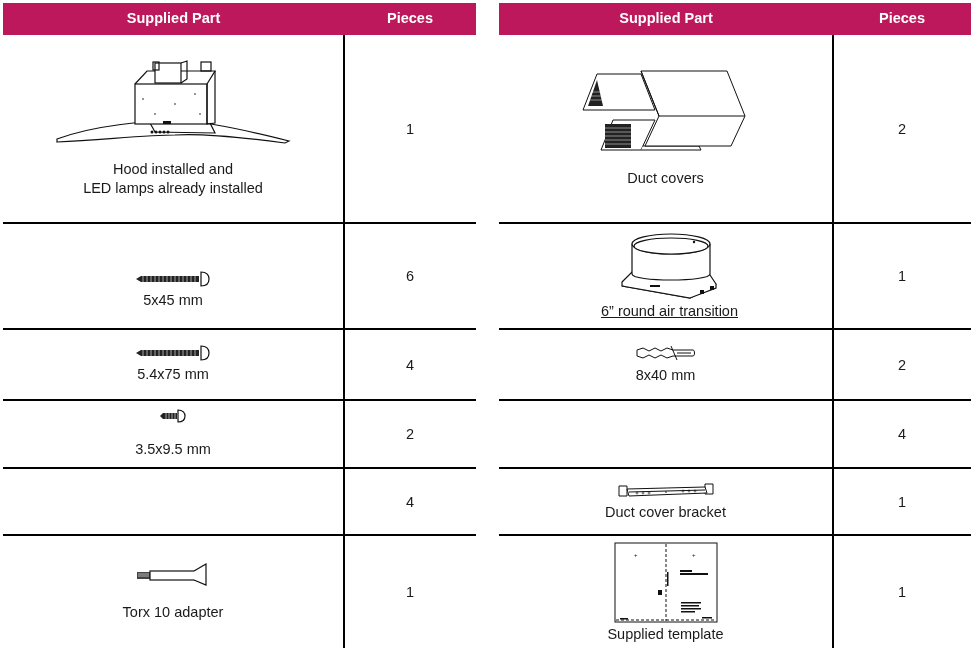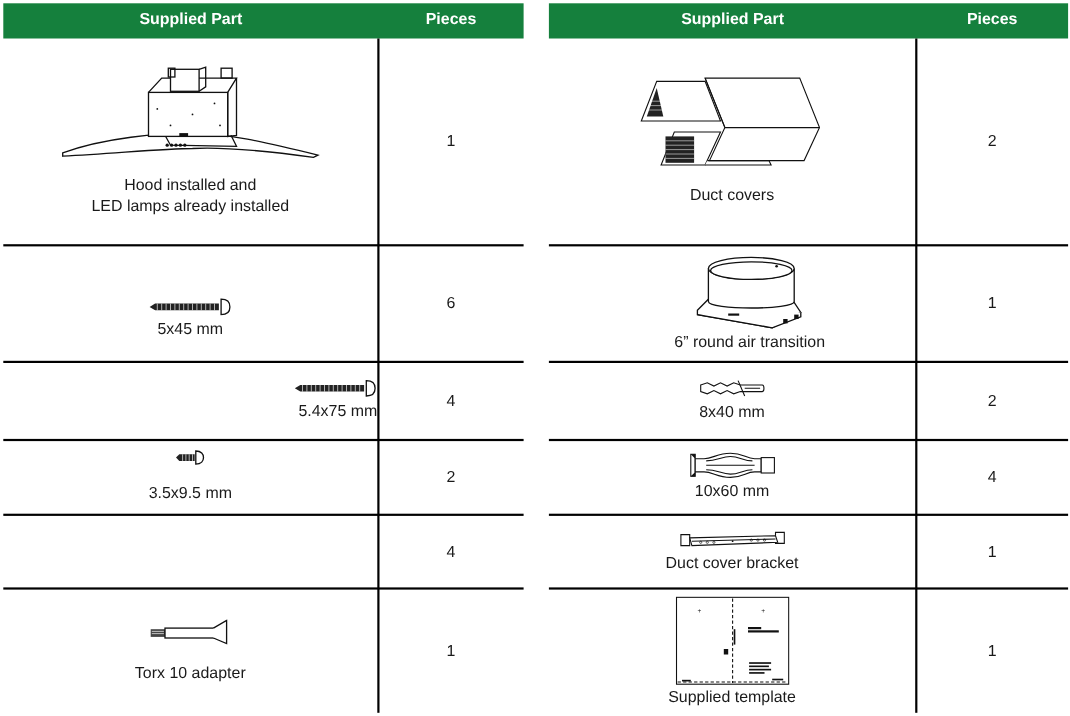--- a/index.html
+++ b/index.html
@@ -1,20 +1,20 @@
 <!DOCTYPE html>
 <html><head>
 <meta charset="utf-8">
 <style>
   html, body { margin:0; padding:0; background:#ffffff; }
   body { width:973px; height:651px; position:relative; overflow:hidden; font-family:"Liberation Sans", sans-serif; color:#1a1a1a; }
   .tbl { position:absolute; top:3px; }
   .tbl.left { left:3px; width:473px; }
   .tbl.right { left:499px; width:472px; }
-  .hdr { position:absolute; top:0; left:0; right:0; height:32px; background:#15803d; color:#fff; font-weight:bold; font-size:14.5px; }
+  .hdr { position:absolute; top:0; left:0; right:0; height:32px; background:#be185d; color:#fff; font-weight:bold; font-size:14.5px; }
   .hdr .c1, .hdr .c2 { position:absolute; top:0; height:32px; line-height:31px; text-align:center; }
   .vdiv { position:absolute; top:32px; width:1.5px; background:#000; }
   .hline { position:absolute; left:0; right:0; height:1.5px; background:#000; }
   .cell { position:absolute; display:flex; flex-direction:column; align-items:center; justify-content:center; }
   .lbl { font-size:14.5px; line-height:19px; text-align:center; }
   .qty { position:absolute; font-size:14.5px; display:flex; align-items:center; justify-content:center; }
   svg { display:block; }
 </style>
 </head>
 <body>
@@ -87,21 +87,21 @@
             <line x1="56" y1="5" x2="56" y2="11"></line>
             <line x1="60" y1="5" x2="60" y2="11"></line>
         </g>
         <path d="M66 1 L66 15 C72 15 74 12 74 8 C74 4 72 1 66 1 Z" fill="#fff" stroke="#111" stroke-width="1.2"></path>
       </svg>
     </span>
     <div class="lbl" style="margin-top:4px;">5x45 mm</div>
   </div>
   <div class="qty" style="left:341px;width:132px;top:221px;height:104px;">6</div>
 
-  <div class="cell" style="left:0;width:340px;top:327px;height:69px;align-items:flex-end;">
+  <div class="cell" style="left:0;width:340px;top:327px;height:69px;">
     <span>
       <svg width="76" height="16" viewBox="0 0 76 16">
         <path d="M1 8 L6 5 L64 5 L64 11 L6 11 Z" fill="#222"></path>
         <g stroke="#fff" stroke-width="0.6">
           <line x1="8" y1="5" x2="8" y2="11"></line>
             <line x1="12" y1="5" x2="12" y2="11"></line>
             <line x1="16" y1="5" x2="16" y2="11"></line>
             <line x1="20" y1="5" x2="20" y2="11"></line>
             <line x1="24" y1="5" x2="24" y2="11"></line>
             <line x1="28" y1="5" x2="28" y2="11"></line>
@@ -191,21 +191,21 @@
           <line x1="10" y1="22" x2="20" y2="22"></line>
             <line x1="9" y1="26" x2="21" y2="26"></line>
             <line x1="8" y1="30" x2="21" y2="30"></line>
         </g>
       </svg>
     </span>
     <div class="lbl" style="margin-top:14px;">Duct covers</div>
   </div>
   <div class="qty" style="left:334px;width:138px;top:32px;height:187px;">2</div>
 
-  <div class="cell" style="left:16px;width:333px;top:221px;height:104px;">
+  <div class="cell" style="left:4px;width:333px;top:221px;height:104px;text-decoration:underline;">
     <span>
       <svg width="100" height="68" viewBox="0 0 100 68">
         <g fill="#fff" stroke="#111" stroke-width="1.2">
           <path d="M2 50 L14 38 L88 40 L96 52 L70 66 L2 54 Z"></path>
           <path d="M2 54 L70 66 L96 56 L96 52"></path>
           <path d="M12 12 L12 42 C12 50 90 50 90 42 L90 12"></path>
           <ellipse cx="51" cy="12" rx="39" ry="10"></ellipse>
           <ellipse cx="51" cy="14" rx="37" ry="8"></ellipse>
         </g>
         <circle cx="74" cy="10" r="1.2" fill="#111"></circle>
@@ -225,36 +225,20 @@
           <path d="M2 6 L8 4 L14 7 L20 4 L26 7 L32 4 L38 6 L58 6 C60 6 60 12 58 12 L38 12 L32 14 L26 11 L20 14 L14 11 L8 14 L2 12 Z"></path>
           <line x1="36" y1="2" x2="42" y2="16"></line>
           <line x1="42" y1="9" x2="56" y2="9"></line>
         </g>
       </svg>
     </span>
     <div class="lbl" style="margin-top:4px;">8x40 mm</div>
   </div>
   <div class="qty" style="left:334px;width:138px;top:327px;height:69px;">2</div>
 
-  <div class="cell" style="left:0;width:333px;top:398px;height:66px;">
-    <span>
-      <svg width="80" height="24" viewBox="0 0 80 24">
-        <g fill="#fff" stroke="#111" stroke-width="1">
-          <rect x="2" y="2" width="4" height="20"></rect>
-          <path d="M6 6 L14 6 C22 6 26 1 38 1 C50 1 52 6 60 6 L66 6 L66 18 L60 18 C52 18 50 23 38 23 C26 23 22 18 14 18 L6 18 Z"></path>
-          <path d="M16 8 C26 8 30 4 38 4 C46 4 50 8 58 8"></path>
-          <path d="M16 16 C26 16 30 20 38 20 C46 20 50 16 58 16"></path>
-          <line x1="16" y1="12" x2="60" y2="12"></line>
-          <rect x="66" y="5" width="12" height="14"></rect>
-        </g>
-        <path d="M2 2 L6 6 L6 2 Z M2 22 L6 18 L6 22 Z" fill="#111"></path>
-      </svg>
-    </span>
-    <div class="lbl" style="margin-top:3px;">10x60 mm</div>
-  </div>
   <div class="qty" style="left:334px;width:138px;top:398px;height:66px;">4</div>
 
   <div class="cell" style="left:0;width:333px;top:466px;height:65px;">
     <span>
       <svg width="98" height="18" viewBox="0 0 98 18">
         <g fill="#fff" stroke="#111" stroke-width="1">
           <path d="M2 4 L10 4 L10 14 L2 14 Z"></path>
           <path d="M88 2 L96 2 L96 12 L88 12 Z"></path>
           <path d="M10 7 L88 5 L90 11 L12 14 Z"></path>
           <line x1="12" y1="10" x2="88" y2="8"></line>

